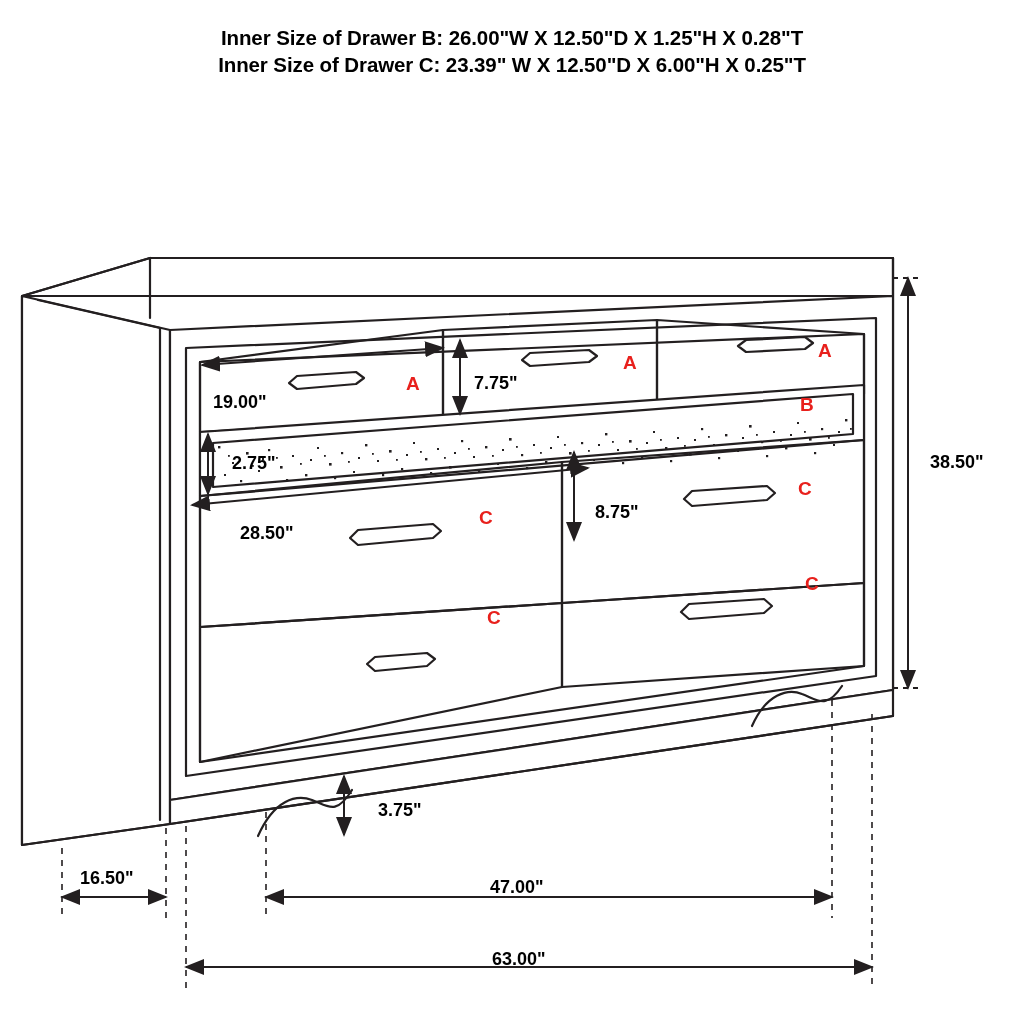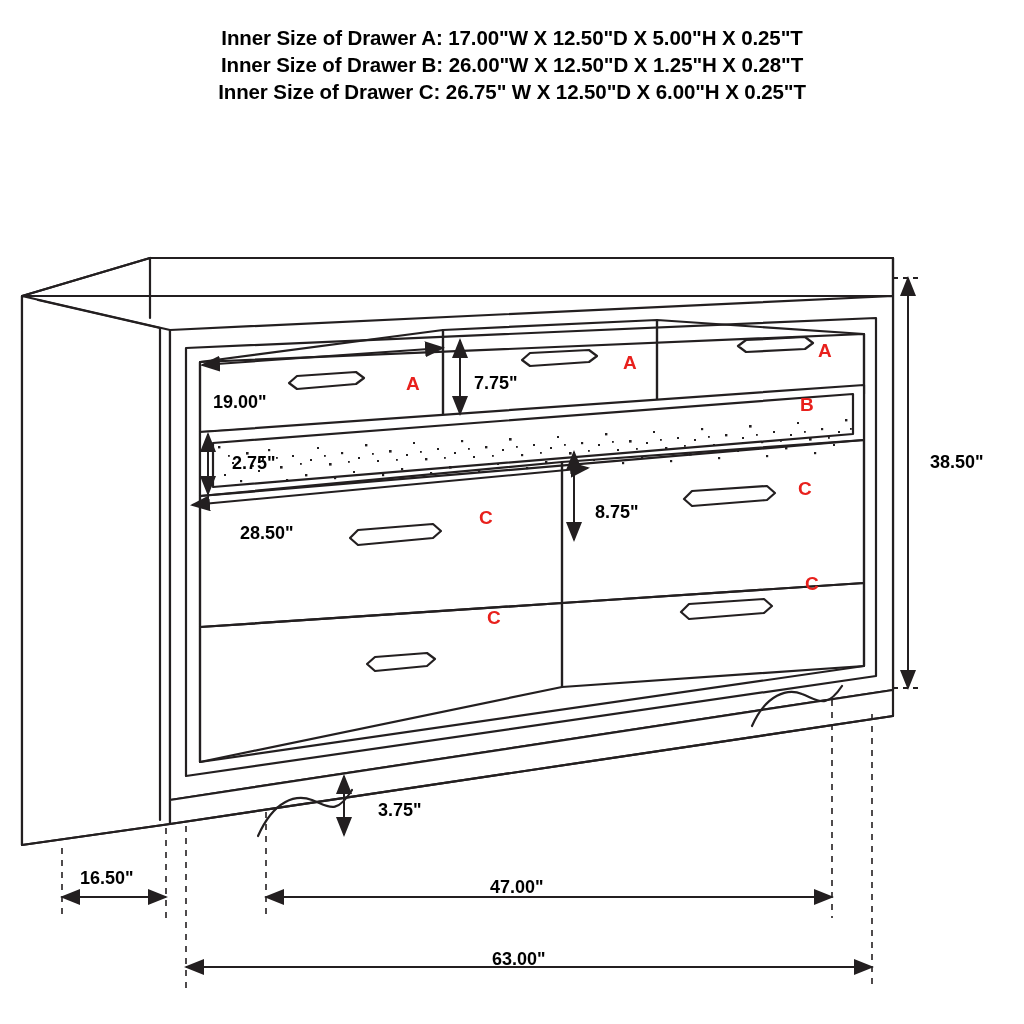--- a/index.html
+++ b/index.html
@@ -49,23 +49,22 @@
     color: #e8201c;
     white-space: nowrap;
   }
 </style>
 </head>
 <body>
 
 <div id="page">
 
   <div class="spec-lines">
-    <div class="spec-line">Inner Size of Drawer A: 17.00"W X 12.50"D X 5.00"H X 0.25"T</div>
     <div class="spec-line">Inner Size of Drawer B: 26.00"W X 12.50"D X 1.25"H X 0.28"T</div>
-    <div class="spec-line">Inner Size of Drawer C: 26.75" W X 12.50"D X 6.00"H X 0.25"T</div>
+    <div class="spec-line">Inner Size of Drawer C: 23.39" W X 12.50"D X 6.00"H X 0.25"T</div>
   </div>
 
   <svg id="diagram" width="1024" height="1024" viewBox="0 0 1024 1024">
     <g fill="none" stroke="#231f20" stroke-width="2.2" stroke-linejoin="round" stroke-linecap="round">
 
       <path d="M22,296 L150,258 L893,258 L893,296 Z" fill="#ffffff"></path>
       <path d="M22,296 L150,258"></path>
       <path d="M150,258 L893,258"></path>
       <path d="M150,258 L150,318"></path>
       <path d="M22,296 L22,845"></path>

